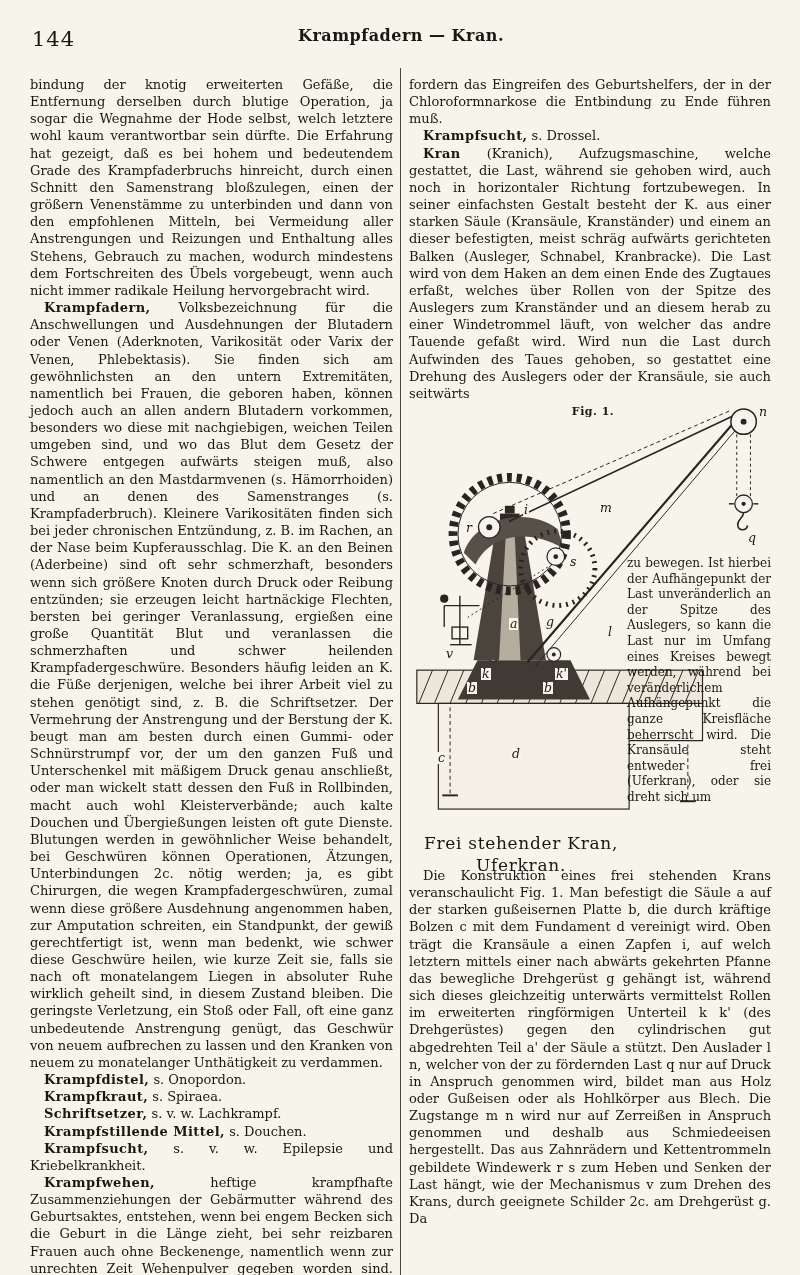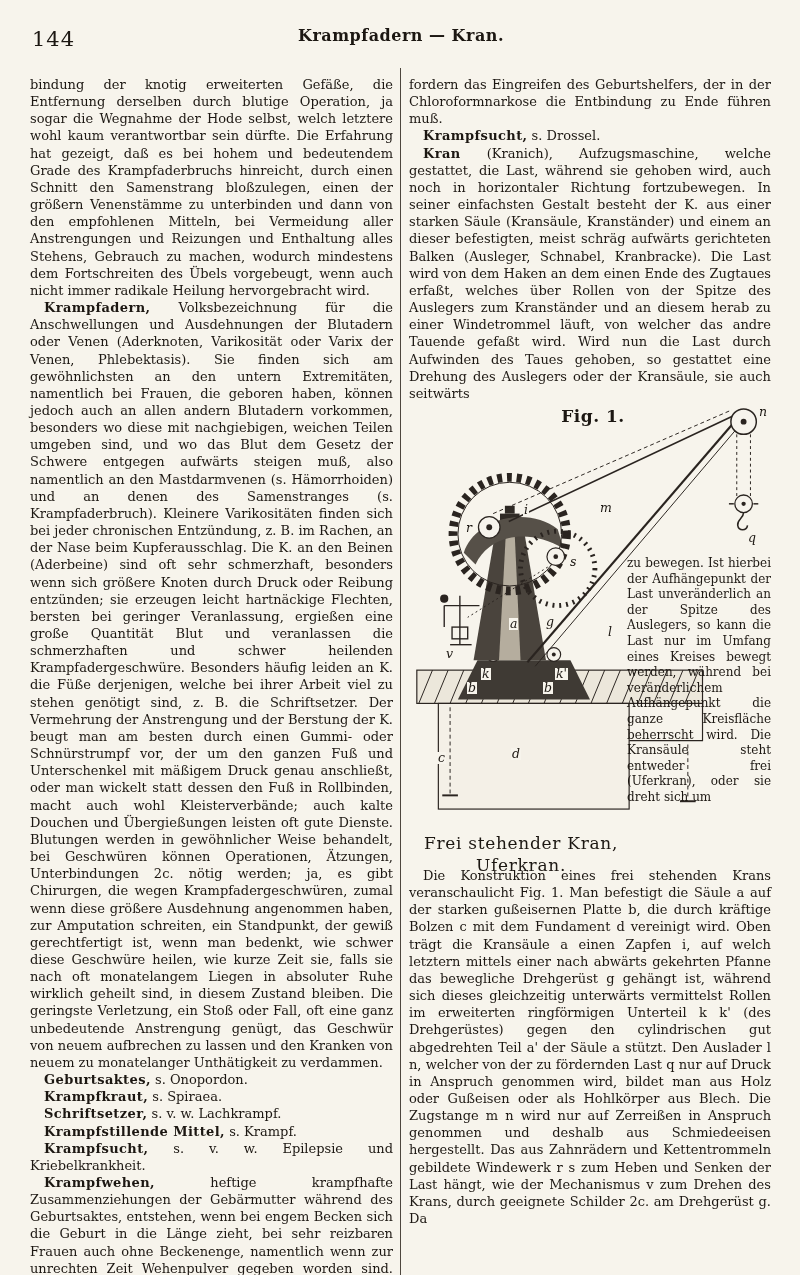--- a/index.html
+++ b/index.html
@@ -14,21 +14,21 @@
   .headtitle{position:absolute;left:0;right:0;top:2px;text-align:center;font-weight:700;font-size:16px;letter-spacing:.5px;}
   .columns{display:flex;align-items:stretch;}
   .col{font-size:13px;line-height:1.32;text-align:justify;}
   .col-left{width:363px;margin-right:7px;}
   .divider{width:1px;background:#4d463e;}
   .col-right{width:362px;margin-left:8px;}
   p{margin:0;text-indent:14px;}
   p.noindent{text-indent:0;margin-top:8px;}
   b.lead{font-weight:700;letter-spacing:.4px;}
   .figure-block{position:relative;height:463px;margin:2px 0 0;}
-  .fig-label{position:absolute;left:138px;top:1px;width:92px;text-align:center;font-size:17px;font-weight:600;letter-spacing:.5px;}
+  .fig-label{position:absolute;left:138px;top:1px;width:92px;text-align:center;font-size:11px;font-weight:600;letter-spacing:.5px;}
   .crane{position:absolute;left:0;top:0;width:362px;height:409px;}
   .plabel{position:absolute;font-style:italic;font-size:12.5px;line-height:1;color:#1c1712;background:#f7f4ec;padding:0 1px;}
   .fig-side-text{position:absolute;left:218px;top:152px;width:144px;font-size:12px;line-height:1.3;text-align:justify;}
   .fig-caption{position:absolute;left:2px;top:428px;width:220px;text-align:center;font-size:17px;letter-spacing:.7px;}
   svg .ink{stroke:#2a2420;}
 </style>
 </head>
 <body>
 
 <div class="page">
@@ -36,24 +36,24 @@
   <header class="pagehead">
     <span class="pagenum">144</span>
     <span class="headtitle">Krampfadern — Kran.</span>
   </header>
 
   <div class="columns">
 
     <div class="col col-left">
       <p class="noindent"><span>bindung der knotig erweiterten Gefäße, die Entfernung derselben durch blutige Operation, ja sogar die Wegnahme der Hode selbst, welch letztere wohl kaum verantwortbar sein dürfte. Die Erfahrung hat gezeigt, daß es bei hohem und bedeutendem Grade des Krampfaderbruchs hinreicht, durch einen Schnitt den Samenstrang bloßzulegen, einen der größern Venenstämme zu unterbinden und dann von den empfohlenen Mitteln, bei Vermeidung aller Anstrengungen und Reizungen und Enthaltung alles Stehens, Gebrauch zu machen, wodurch mindestens dem Fortschreiten des Übels vorgebeugt, wenn auch nicht immer radikale Heilung hervorgebracht wird.</span></p>
       <p><b class="lead">Krampfadern,</b><span> Volksbezeichnung für die Anschwellungen und Ausdehnungen der Blutadern oder Venen (Aderknoten, Varikosität oder Varix der Venen, Phlebektasis). Sie finden sich am gewöhnlichsten an den untern Extremitäten, namentlich bei Frauen, die geboren haben, können jedoch auch an allen andern Blutadern vorkommen, besonders wo diese mit nachgiebigen, weichen Teilen umgeben sind, und wo das Blut dem Gesetz der Schwere entgegen aufwärts steigen muß, also namentlich an den Mastdarmvenen (s. Hämorrhoiden) und an denen des Samenstranges (s. Krampfaderbruch). Kleinere Varikositäten finden sich bei jeder chronischen Entzündung, z. B. im Rachen, an der Nase beim Kupferausschlag. Die K. an den Beinen (Aderbeine) sind oft sehr schmerzhaft, besonders wenn sich größere Knoten durch Druck oder Reibung entzünden; sie erzeugen leicht hartnäckige Flechten, bersten bei geringer Veranlassung, ergießen eine große Quantität Blut und veranlassen die schmerzhaften und schwer heilenden Krampfadergeschwüre. Besonders häufig leiden an K. die Füße derjenigen, welche bei ihrer Arbeit viel zu stehen genötigt sind, z. B. die Schriftsetzer. Der Vermehrung der Anstrengung und der Berstung der K. beugt man am besten durch einen Gummi- oder Schnürstrumpf vor, der um den ganzen Fuß und Unterschenkel mit mäßigem Druck genau anschließt, oder man wickelt statt dessen den Fuß in Rollbinden, macht auch wohl Kleisterverbände; auch kalte Douchen und Übergießungen leisten oft gute Dienste. Blutungen werden in gewöhnlicher Weise behandelt, bei Geschwüren können Operationen, Ätzungen, Unterbindungen 2c. nötig werden; ja, es gibt Chirurgen, die wegen Krampfadergeschwüren, zumal wenn diese größere Ausdehnung angenommen haben, zur Amputation schreiten, ein Standpunkt, der gewiß gerechtfertigt ist, wenn man bedenkt, wie schwer diese Geschwüre heilen, wie kurze Zeit sie, falls sie nach oft monatelangem Liegen in absoluter Ruhe wirklich geheilt sind, in diesem Zustand bleiben. Die geringste Verletzung, ein Stoß oder Fall, oft eine ganz unbedeutende Anstrengung genügt, das Geschwür von neuem aufbrechen zu lassen und den Kranken von neuem zu monatelanger Unthätigkeit zu verdammen.</span></p>
-      <p><b class="lead">Geburtsaktes,</b><span> s. Onopordon.</span></p>
+      <p><b class="lead">Krampfdistel,</b><span> s. Onopordon.</span></p>
       <p><b class="lead">Krampfkraut,</b><span> s. Spiraea.</span></p>
       <p><b class="lead">Schriftsetzer,</b><span> s. v. w. Lachkrampf.</span></p>
-      <p><b class="lead">Krampfstillende Mittel,</b><span> s. Krampf.</span></p>
+      <p><b class="lead">Krampfstillende Mittel,</b><span> s. Douchen.</span></p>
       <p><b class="lead">Krampfsucht,</b><span> s. v. w. Epilepsie und Kriebelkrankheit.</span></p>
       <p><b class="lead">Krampfwehen,</b><span> heftige krampfhafte Zusammenziehungen der Gebärmutter während des Geburtsaktes, entstehen, wenn bei engem Becken sich die Geburt in die Länge zieht, bei sehr reizbaren Frauen auch ohne Beckenenge, namentlich wenn zur unrechten Zeit Wehenpulver gegeben worden sind. Die K. er-</span></p>
     </div>
 
     <div class="divider"></div>
 
     <div class="col col-right">
       <p class="noindent"><span>fordern das Eingreifen des Geburtshelfers, der in der Chloroformnarkose die Entbindung zu Ende führen muß.</span></p>
       <p><b class="lead">Krampfsucht,</b><span> s. Drossel.</span></p>
       <p><b class="lead">Kran</b><span> (Kranich), Aufzugsmaschine, welche gestattet, die Last, während sie gehoben wird, auch noch in horizontaler Richtung fortzubewegen. In seiner einfachsten Gestalt besteht der K. aus einer starken Säule (Kransäule, Kranständer) und einem an dieser befestigten, meist schräg aufwärts gerichteten Balken (Ausleger, Schnabel, Kranbracke). Die Last wird von dem Haken an dem einen Ende des Zugtaues erfaßt, welches über Rollen von der Spitze des Auslegers zum Kranständer und an diesem herab zu einer Windetrommel läuft, von welcher das andre Tauende gefaßt wird. Wird nun die Last durch Aufwinden des Taues gehoben, so gestattet eine Drehung des Auslegers oder der Kransäule, sie auch seitwärts</span></p>

